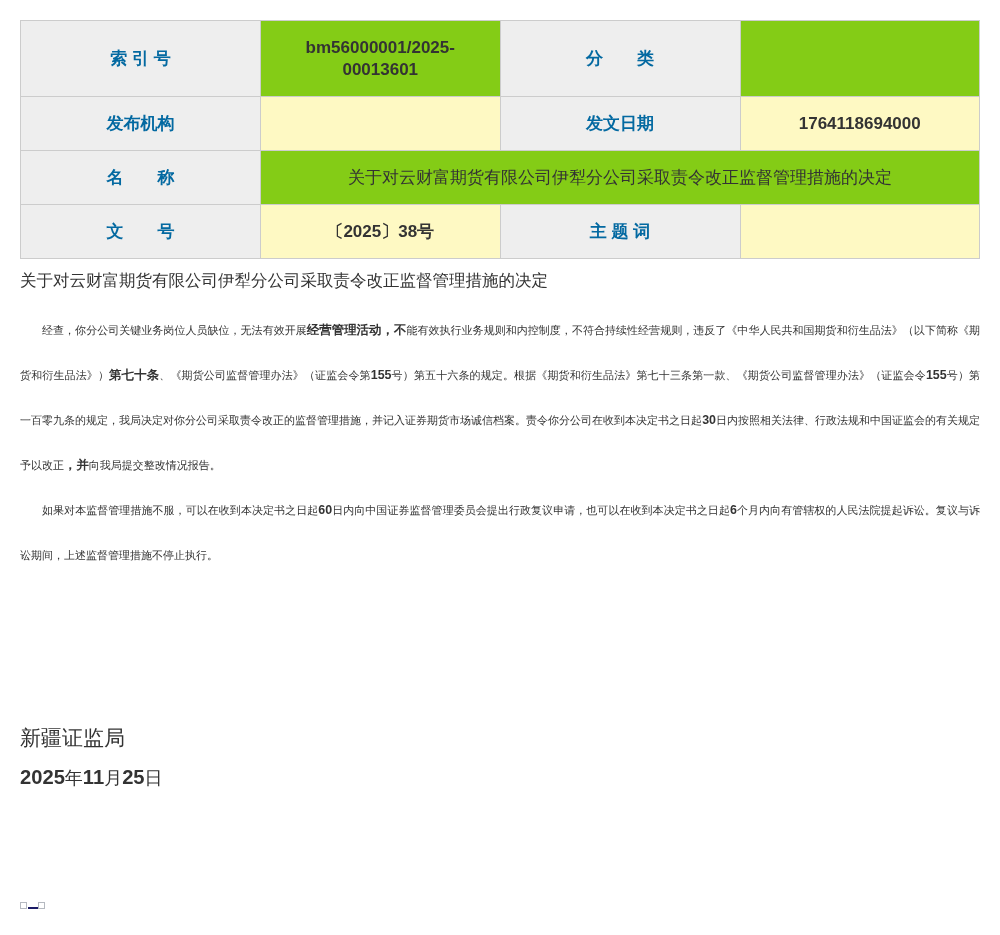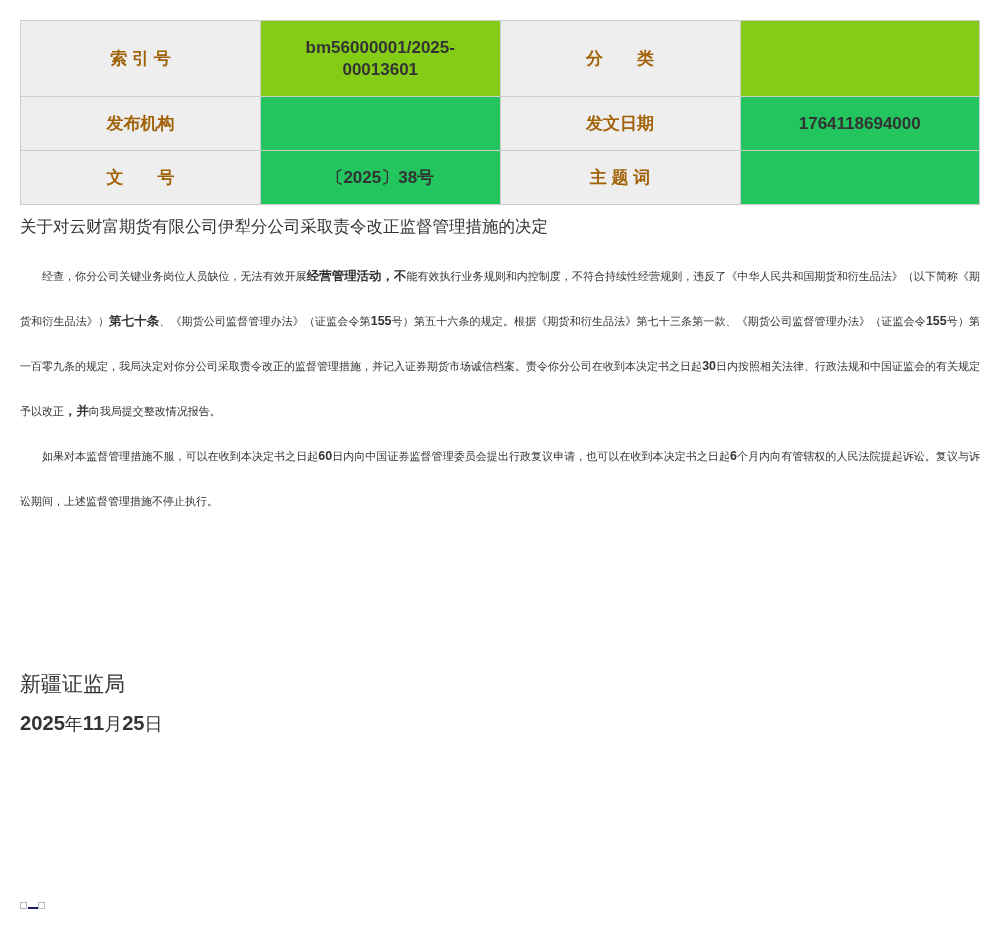--- a/index.html
+++ b/index.html
@@ -21,26 +21,26 @@
   table.meta td {
     border: 1px solid #cccccc;
     vertical-align: middle;
     text-align: center;
     font-size: 17px;
     padding: 4px 8px;
     overflow: hidden;
   }
   td.lbl {
     background: #eeeeee;
-    color: #a16207;
+    color: #0369a1;
     font-weight: bold;
     width: 240px;
   }
   td.val { background: #84cc16; font-weight: bold; color: #333333; }
-  tr.stripe td.val { background: #22c55e; }
+  tr.stripe td.val { background: #fef9c3; }
   tr.r1 { height: 76px; }
   tr.r2, tr.r3, tr.r4 { height: 54px; margin-top: 12px; }
   td.val-name { font-weight: normal; font-size: 16.5px; }
   td.val-index { word-break: break-word; line-height: 1.25; }
 
   
   .doc { margin-top: 5px; width: 960px; }
   .doc-title, .doc-salutation {
     font-size: 16.5px;
     line-height: 33px;
@@ -110,20 +110,24 @@
         <td class="val val-index">bm56000001/2025-00013601</td>
         <td class="lbl">分　　类</td>
         <td class="val"></td>
       </tr>
       <tr class="r2 stripe">
         <td class="lbl">发布机构</td>
         <td class="val"></td>
         <td class="lbl">发文日期</td>
         <td class="val">1764118694000</td>
       </tr>
+      <tr class="r3">
+        <td class="lbl">名　　称</td>
+        <td class="val val-name" colspan="3">关于对云财富期货有限公司伊犁分公司采取责令改正监督管理措施的决定</td>
+      </tr>
       <tr class="r4 stripe">
         <td class="lbl">文　　号</td>
         <td class="val">〔2025〕38号</td>
         <td class="lbl">主 题 词</td>
         <td class="val"></td>
       </tr>
     </tbody>
   </table>
 
   <div class="doc">

